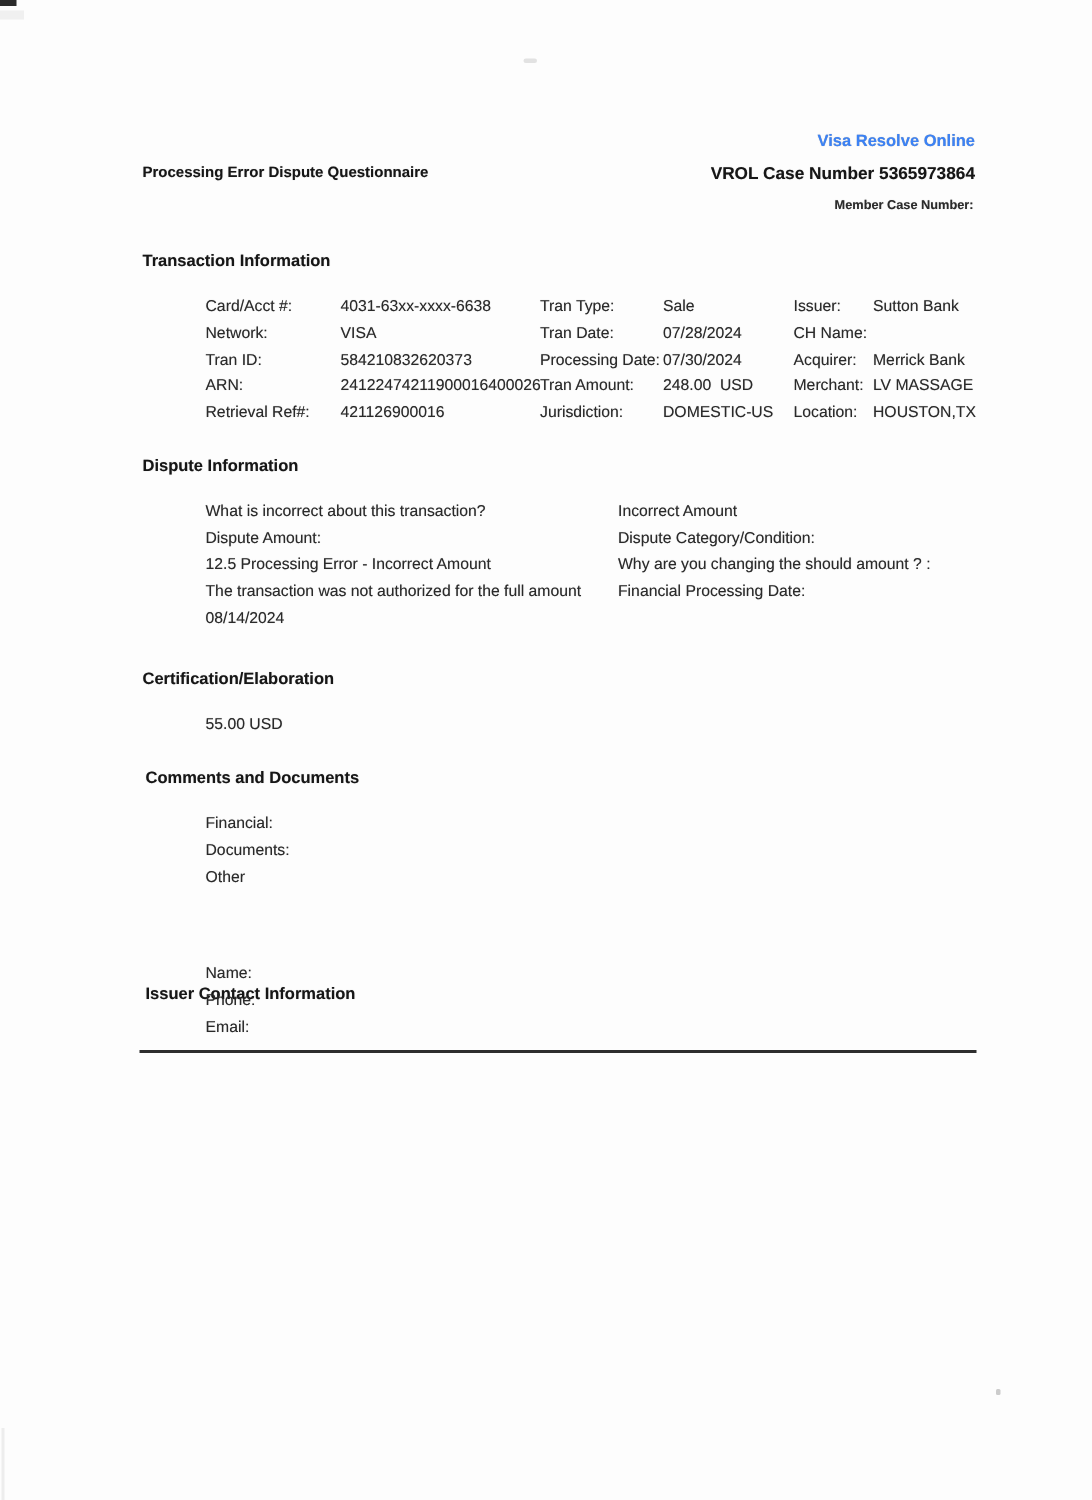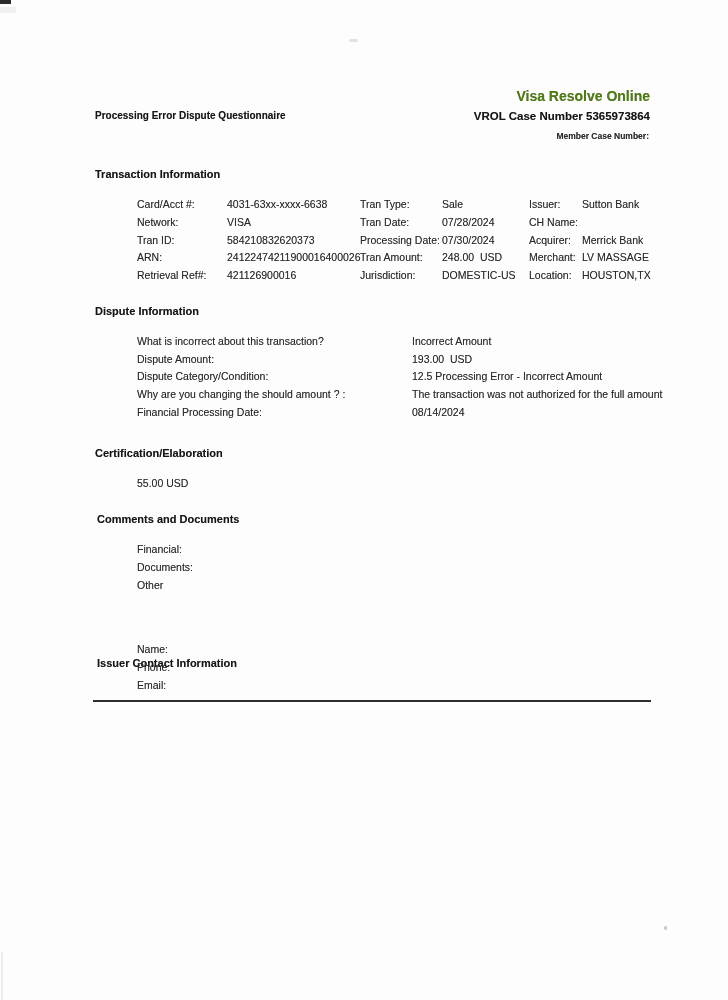--- a/index.html
+++ b/index.html
@@ -10,21 +10,21 @@
     margin: 0 auto;
     background: #fdfdfd;
     font-family: "Liberation Sans", "DejaVu Sans", sans-serif;
     color: #2a2a2a;
     text-shadow: 0 0 0.5px rgba(40,40,40,0.45);
     overflow: hidden;
   }
   .abs { position: absolute; }
 
   
-  .brand        { top: 88px;  right: 78px; font-size: 14px;  font-weight: bold; color: #4d7c0f; text-align: right; }
+  .brand        { top: 88px;  right: 78px; font-size: 11px;  font-weight: bold; color: #3b82f6; text-align: right; }
   .doc-title    { top: 110px; left: 95px;  font-size: 10px;  font-weight: bold; color: #161616; }
   .case-number  { top: 110px; right: 78px; font-size: 11.5px;font-weight: bold; color: #161616; }
   .member-case  { top: 131px; right: 79px; font-size: 8.5px; font-weight: bold; color: #2b2b2b; }
 
   
   .section-heading { font-size: 11px; font-weight: bold; color: #161616; }
   .h-transaction { top: 168px; left: 95px; }
   .h-dispute     { top: 305px; left: 95px; }
   .h-cert        { top: 447px; left: 95px; }
   .h-comments    { top: 513px; left: 97px; }
@@ -134,21 +134,20 @@
     <div class="cell">DOMESTIC-US</div>
     <div class="cell">Location:</div>
     <div class="cell">HOUSTON,TX</div>
   </div>
 
   <div class="abs section-heading h-dispute">Dispute Information</div>
   <div class="abs qa-grid g-dispute">
     <div class="cell">What is incorrect about this transaction?</div>
     <div class="cell">Incorrect Amount</div>
     <div class="cell">Dispute Amount:</div>
-    <div class="cell">193.00  USD</div>
     <div class="cell">Dispute Category/Condition:</div>
     <div class="cell">12.5 Processing Error - Incorrect Amount</div>
     <div class="cell">Why are you changing the should amount ? :</div>
     <div class="cell">The transaction was not authorized for the full amount</div>
     <div class="cell">Financial Processing Date:</div>
     <div class="cell">08/14/2024</div>
   </div>
 
   <div class="abs section-heading h-cert">Certification/Elaboration</div>
   <div class="abs qa-grid g-cert">

